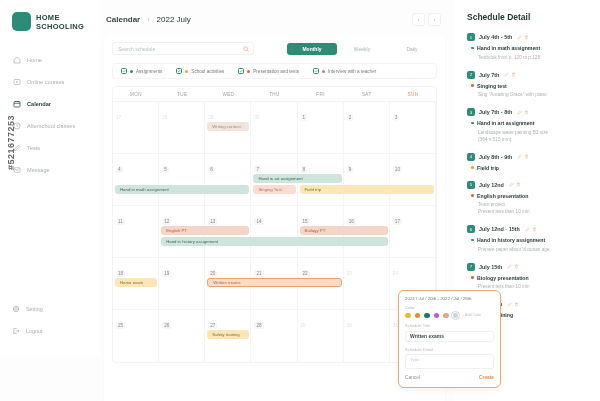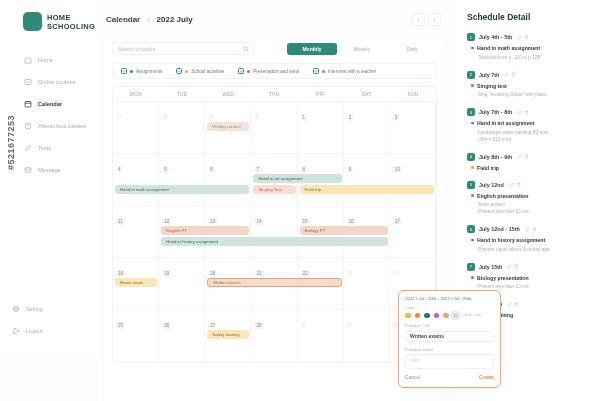--- a/index.html
+++ b/index.html
@@ -7,21 +7,21 @@
     width: 600px; height: 401px;
     font-family: "Liberation Sans", sans-serif;
     background: #ffffff;
     overflow: hidden;
   }
   .app { position: relative; width: 600px; height: 401px; display: flex; background: #fdfdfd; }
 
   
   .sidebar {
     width: 100px; height: 356px; background: #ffffff;
-    padding: 12px 0 0 12px; position: relative; flex: 0 0 100px;
+    padding: 12px 0 0 1px; position: relative; flex: 0 0 100px;
   }
   .brand { display: flex; align-items: center; gap: 5px; padding: 0 0 0 11px; margin-bottom: 18px; }
   .brand-mark { width: 19px; height: 19px; border-radius: 5px; background: #2e8b77; flex: 0 0 19px; }
   .brand-text { font-size: 7.5px; font-weight: bold; color: #25453d; line-height: 9px; letter-spacing: .3px; }
   .nav { display: flex; flex-direction: column; gap: 0; }
   .nav-item {
     display: flex; align-items: center; gap: 6px;
     padding: 7px 0 7px 12px; font-size: 5.6px; color: #a8b0ae; cursor: pointer;
   }
   .nav-item.active { color: #1f3d36; font-weight: bold; }
@@ -29,21 +29,21 @@
   .nav-ico svg { width: 8px; height: 8px; display: block; }
   .sidebar-bottom { position: absolute; left: 0; bottom: 14px; width: 100%; }
   .sidebar-bottom .nav-item { padding-left: 12px; font-size: 5.4px; }
 
   
   .main { flex: 1 1 auto; padding: 10px 10px 0 4px; position: relative; }
   .topbar { display: flex; align-items: center; justify-content: space-between; padding: 0 4px 0 2px; height: 18px; }
   .breadcrumb { display: flex; align-items: center; gap: 7px; font-size: 8px; color: #3c4d48; }
   .crumb-root { font-weight: bold; color: #37483f; }
   .crumb-sep { color: #b9c2bf; font-size: 7px; }
-  .crumb-current { font-weight: bold; color: #243b34; }
+  .crumb-current { font-weight: normal; color: #243b34; }
   .pager { display: flex; gap: 3px; }
   .pg-btn {
     width: 13px; height: 13px; border-radius: 3px; background: #ffffff;
     border: 1px solid #f0f0f0; display: flex; align-items: center; justify-content: center;
     font-size: 6px; color: #b2bab7; cursor: pointer;
   }
 
   .panel {
     margin-top: 7px; background: #ffffff; border-radius: 7px;
     padding: 7px 8px 8px 8px; height: 371px;

